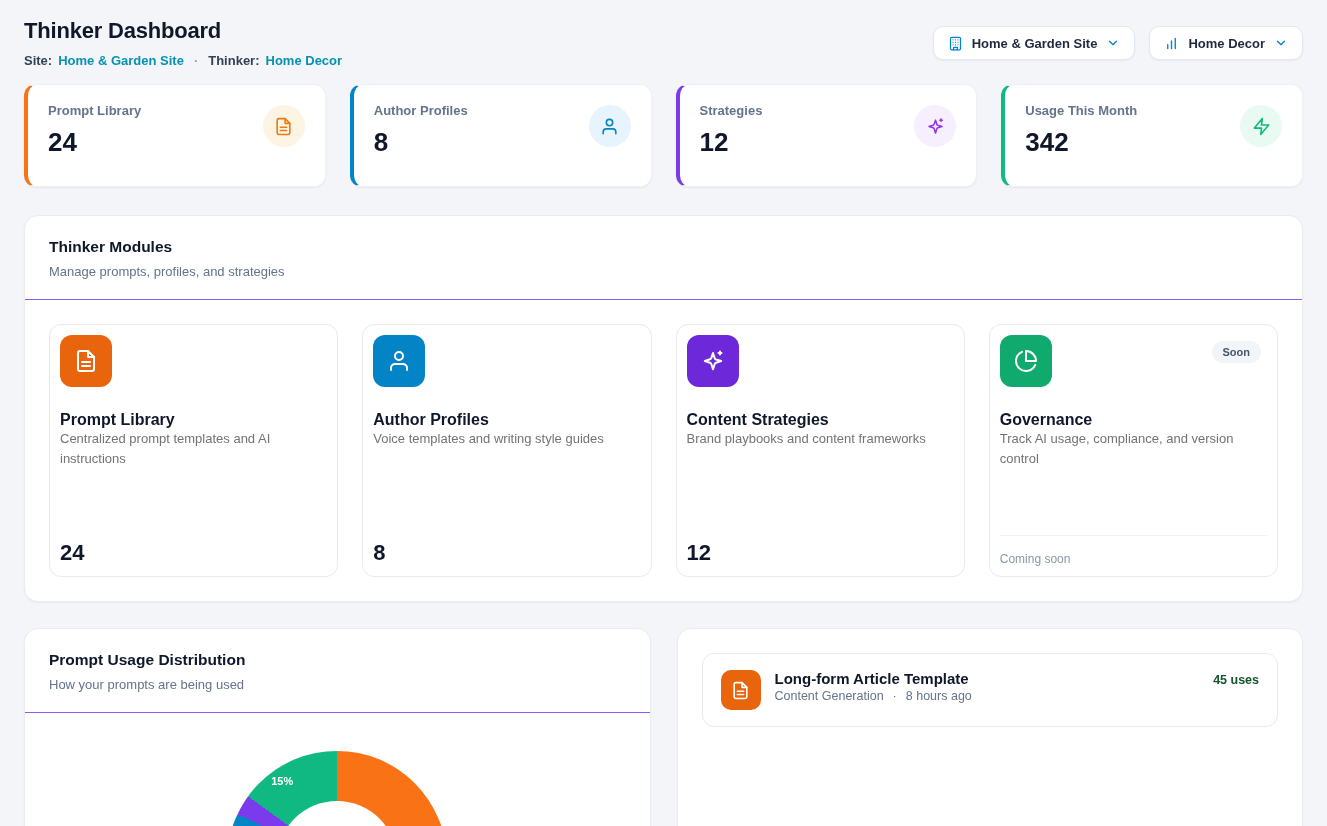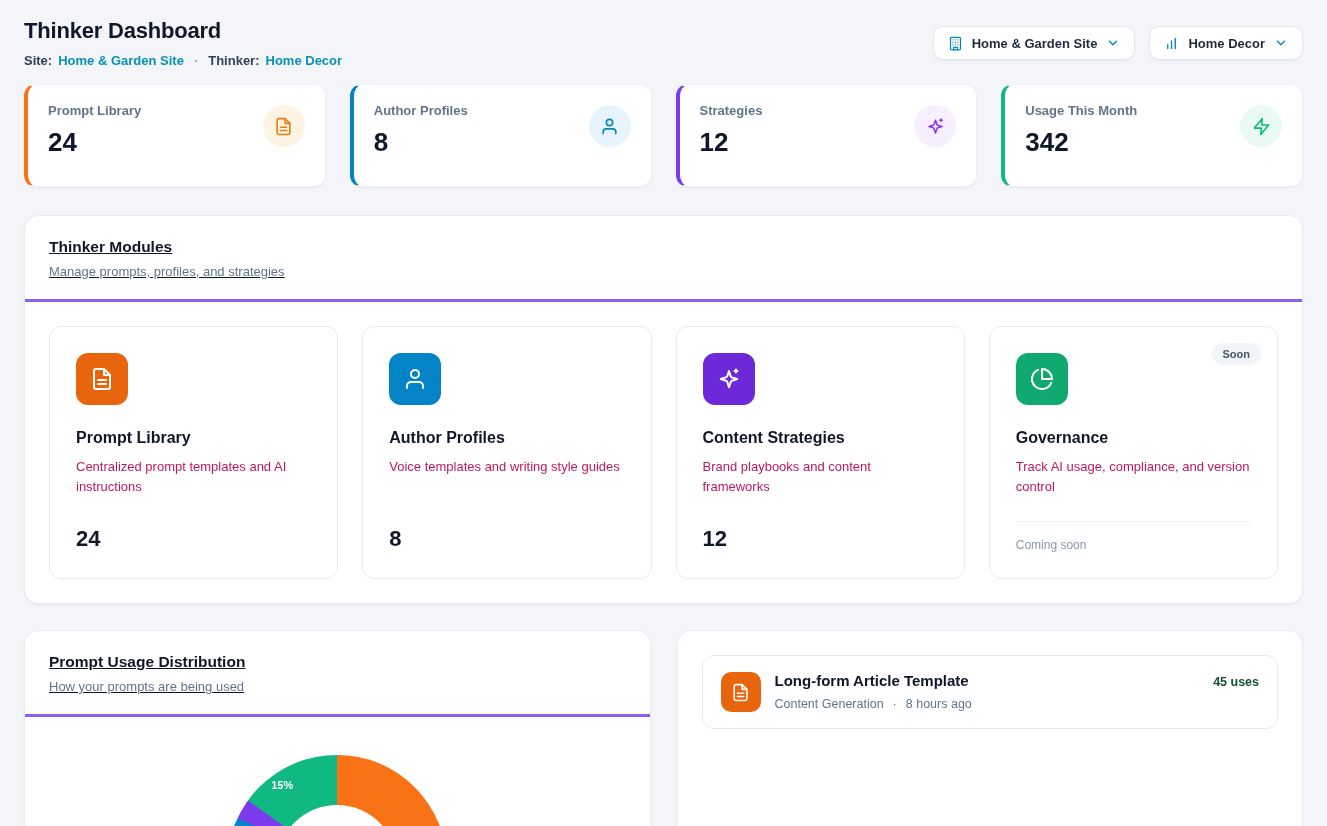--- a/index.html
+++ b/index.html
@@ -43,40 +43,40 @@
   .stat-value { font-size:26px; font-weight:800; color:#0f172a; margin-top:9px; }
   .stat-icon { width:42px; height:42px; border-radius:50%; display:flex; align-items:center; justify-content:center; margin-top:2px; }
   .stat-icon svg { width:19px; height:19px; }
   .tint-orange { background:#fdf4e3; color:#ea7b0c; }
   .tint-blue   { background:#e8f4fd; color:#0284c7; }
   .tint-purple { background:#f6effe; color:#9333ea; }
   .tint-green  { background:#e9faf2; color:#10b981; }
 
   
   .panel { background:#fff; border:1px solid #e9edf2; border-radius:14px; box-shadow:0 1px 2px rgba(16,24,40,.05); }
-  .panel-head { padding:22px 24px 20px; border-bottom:3px solid #8b5cf6;text-decoration:underline; }
+  .panel-head { padding:22px 24px 20px; border-bottom:1px solid #8b5cf6; }
   .panel-title { font-size:15.5px; font-weight:700; color:#0f172a; }
   .panel-sub { font-size:13px; color:#64748b; margin-top:8px; font-weight:500; }
 
   
   .modules { margin-top:28px; }
   .modules-grid { display:grid; grid-template-columns:repeat(4,1fr); gap:24px; padding:24px; }
   .tile {
-    border:1px solid #e7ebf0; border-radius:12px; padding:26px;
+    border:1px solid #e7ebf0; border-radius:12px; padding:10px;
     min-height:253px; position:relative; background:#fff; cursor:pointer;
     display:flex; flex-direction:column;
   }
   .tile-icon { width:52px; height:52px; border-radius:12px; color:#fff; display:flex; align-items:center; justify-content:center; }
   .tile-icon svg { width:24px; height:24px; }
   .c-orange { background:#e8650d; }
   .c-blue   { background:#0284c7; }
   .c-purple { background:#6d28d9; }
   .c-green  { background:#10a96e; }
   .tile-title { font-size:16px; font-weight:800; color:#0f172a; margin-top:24px; }
-  .tile-desc { font-size:13px; color:#be185d; line-height:1.55; margin-top:10px; font-weight:500; }
+  .tile-desc { font-size:13px; color:#737373; line-height:1.55; margin-top:0; font-weight:500; }
   .tile-value { font-size:22px; font-weight:800; color:#0f172a; margin-top:auto; }
   .tile-footer { margin-top:auto; border-top:1px solid #eef1f5; padding-top:16px; font-size:12px; color:#8a97a8; font-weight:500; }
   .badge {
     position:absolute; top:16px; right:16px;
     background:#f1f5f9; color:#475569; font-size:11px; font-weight:700;
     padding:5px 11px; border-radius:999px;
   }
 
   
   .bottom { display:grid; grid-template-columns:1fr 1fr; gap:26px; margin-top:26px; }
@@ -89,21 +89,21 @@
 
   .prompt-list { padding:24px; }
   .prompt-item {
     display:flex; align-items:flex-start; gap:14px;
     border:1px solid #e7ebf0; border-radius:12px; padding:16px 18px; cursor:pointer; background:#fff;
   }
   .pi-icon { width:40px; height:40px; flex:0 0 40px; border-radius:10px; background:#e8650d; color:#fff; display:flex; align-items:center; justify-content:center; }
   .pi-icon svg { width:19px; height:19px; }
   .pi-body { flex:1; }
   .pi-title { font-size:15px; font-weight:800; color:#0f172a; }
-  .pi-meta { font-size:12.5px; color:#64748b; margin-top:8px; display:flex; gap:9px; font-weight:500; }
+  .pi-meta { font-size:12.5px; color:#64748b; margin-top:2px; display:flex; gap:9px; font-weight:500; }
   .pi-uses { font-size:12.5px; font-weight:700; color:#14532d; margin-top:3px; white-space:nowrap; }
 </style>
 </head>
 <body>
 
 <div class="page">
 
   <header class="topbar">
     <div>
       <h1 class="page-title">Thinker Dashboard</h1>

